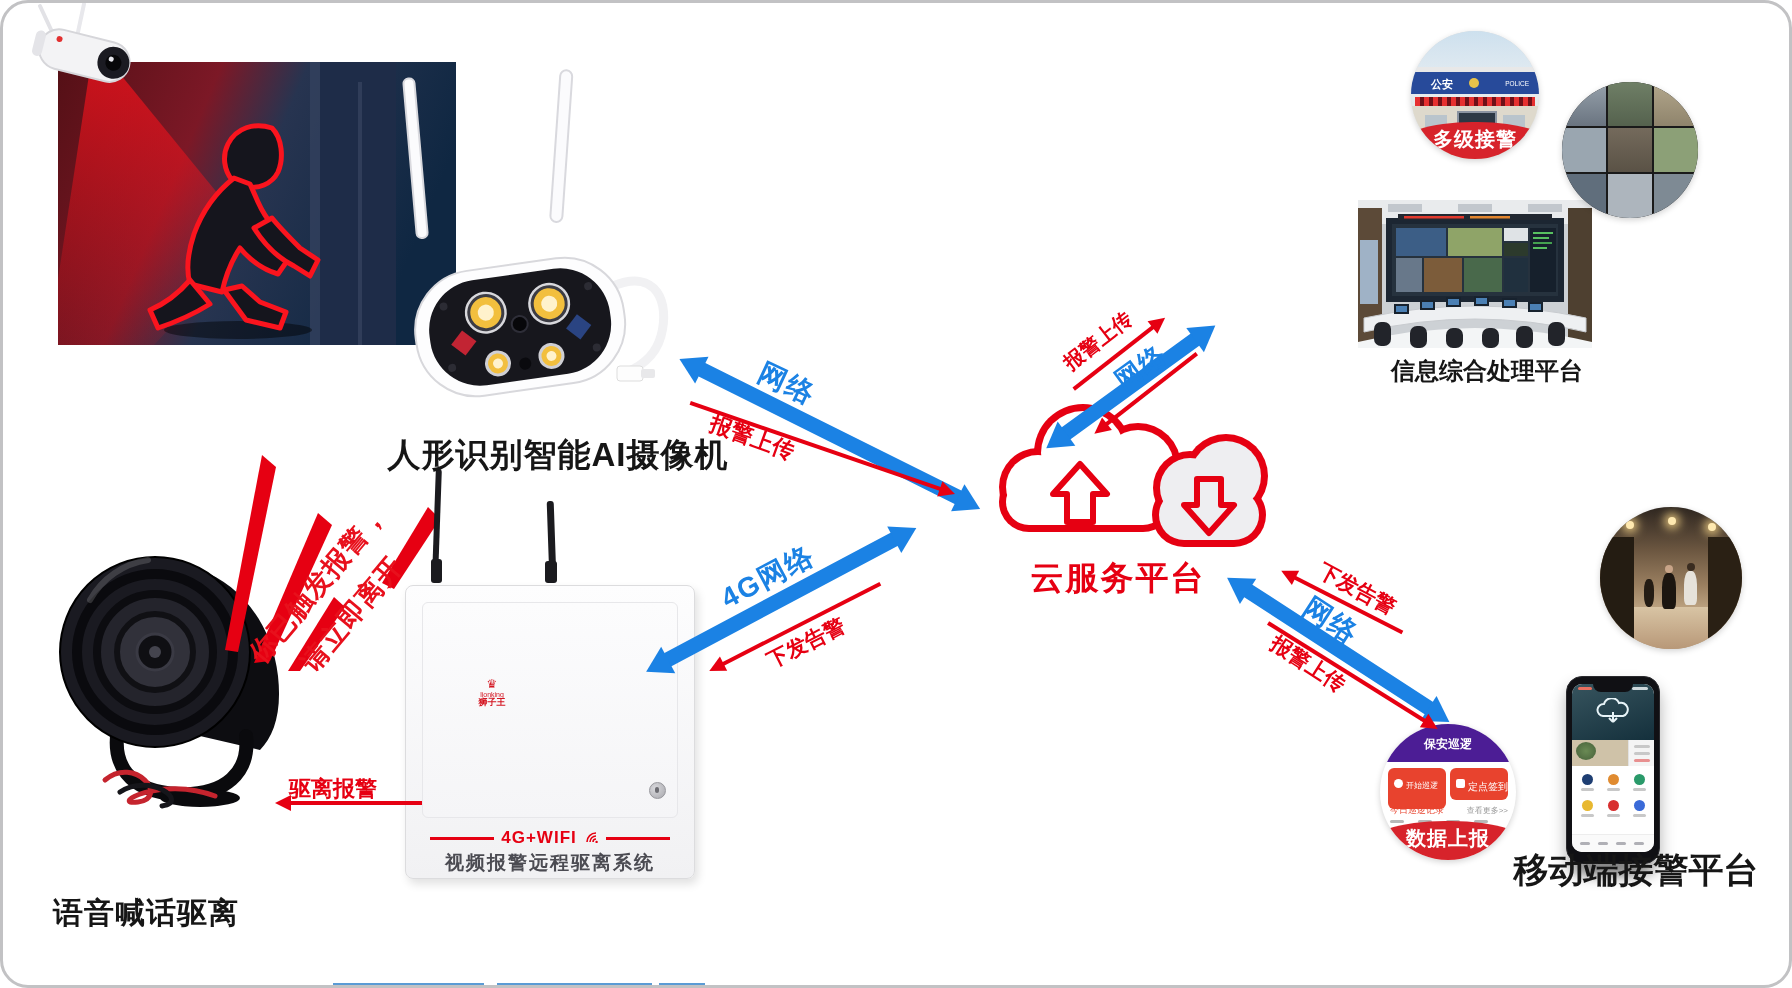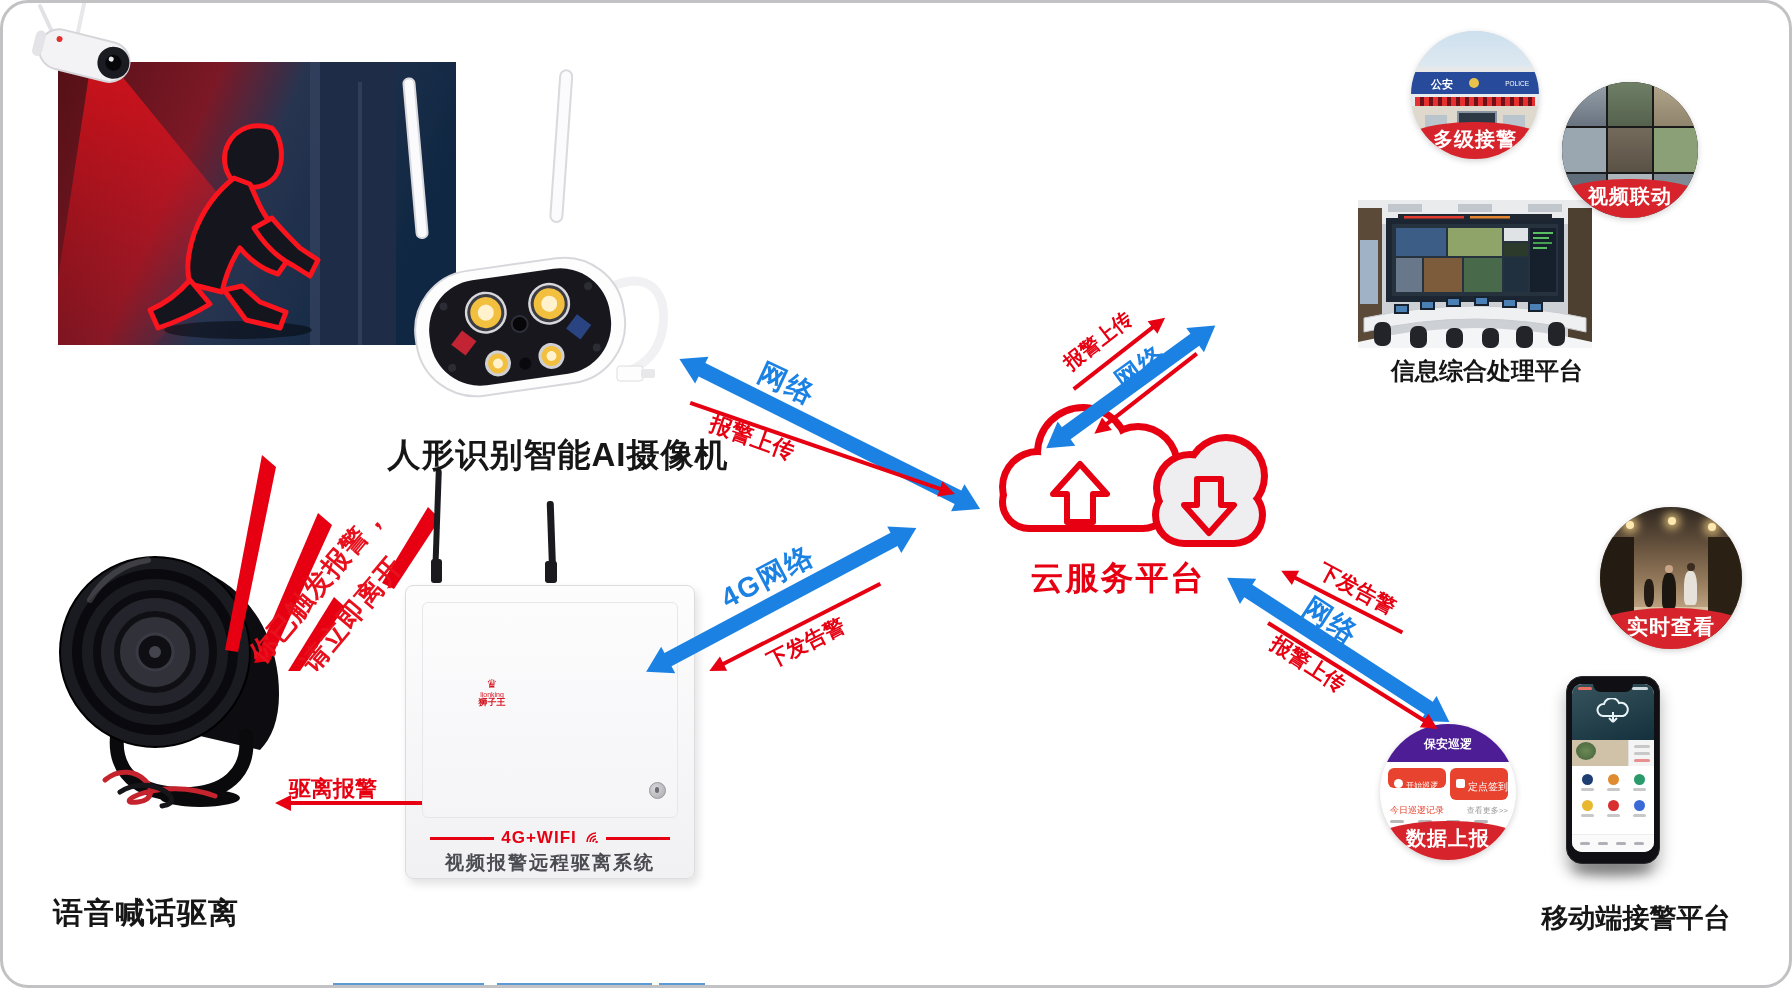--- a/index.html
+++ b/index.html
@@ -354,50 +354,44 @@
       <div style="background:linear-gradient(#97a2ac,#6a7480)"></div>
         <div style="background:linear-gradient(#6f7f66,#55624e)"></div>
       <div style="background:linear-gradient(#b3a78c,#8f846c)"></div>
         <div style="background:#9aa6b0"></div>
       <div style="background:linear-gradient(#746a5c,#5a5246)"></div>
         <div style="background:#8ca077"></div>
       <div style="background:#606e7c"></div>
         <div style="background:#adb5bd"></div>
         <div style="background:#7e8a94"></div>
     </div>
-    <div class="band">
-        <span>视频联动</span>
-      </div>
   </div>
 
 
 
   <div class="badge" style="left:1600px;top:507px;width:142px;height:142px">
     <div class="abs" style="inset:0;background:linear-gradient(180deg,#2e2620 0%,#6b5640 30%,#9a7f60 55%,#c4aa88 75%,#b49a7c 100%)"></div>
     <div class="dot" style="left:26px;top:14px;width:8px;height:8px;background:#ffe9b0;box-shadow:0 0 10px 4px rgba(255,220,140,.8)"></div>
     <div class="dot" style="left:68px;top:10px;width:8px;height:8px;background:#ffe9b0;box-shadow:0 0 10px 4px rgba(255,220,140,.8)"></div>
     <div class="dot" style="left:108px;top:16px;width:8px;height:8px;background:#ffe9b0;box-shadow:0 0 10px 4px rgba(255,220,140,.8)"></div>
     <div class="abs" style="left:0;top:30px;width:34px;height:112px;background:#241c12"></div>
     <div class="abs" style="left:108px;top:30px;width:34px;height:112px;background:#2a2014"></div>
     <div class="abs" style="left:34px;top:100px;width:74px;height:42px;background:linear-gradient(#d8c4a4,#b89878)"></div>
     <div class="abs" style="left:62px;top:66px;width:14px;height:36px;background:#1c1610;border-radius:40% 40% 20% 20%"></div>
     <div class="dot" style="left:65px;top:58px;width:8px;height:8px;background:#c8a488"></div>
     <div class="abs" style="left:84px;top:64px;width:13px;height:34px;background:#e6e2da;border-radius:40% 40% 20% 20%"></div>
     <div class="dot" style="left:87px;top:56px;width:8px;height:8px;background:#3a2c20"></div>
     <div class="abs" style="left:44px;top:72px;width:10px;height:28px;background:#241c14;border-radius:40%"></div>
-    <div class="band">
-        <span style="font-size:21px">实时查看</span>
-      </div>
   </div>
 
   <div class="badge" style="left:1380px;top:724px;width:136px;height:136px;background:#fff">
     <div class="abs" style="left:0;top:0;width:136px;height:38px;background:#4c1d95">
       <span class="abs" style="left:0;right:0;top:12px;text-align:center;color:#fff;font-size:12px;font-weight:bold">保安巡逻</span>
     </div>
-    <div class="abs" style="left:8px;top:44px;width:58px;height:20px;background:#e8432e;border-radius:6px">
+    <div class="abs" style="left:8px;top:44px;width:58px;height:41px;background:#e8432e;border-radius:6px">
       <span class="dot" style="left:6px;top:11px;width:9px;height:9px;background:#fff"></span>
       <span class="abs" style="left:18px;top:12px;color:#fff;font-size:8px">开始巡逻</span>
     </div>
     <div class="abs" style="left:70px;top:44px;width:58px;height:32px;background:#e8432e;border-radius:6px">
       <span class="abs" style="left:6px;top:11px;width:9px;height:9px;background:#fff;border-radius:2px"></span>
       <span class="abs" style="left:18px;top:12px;color:#fff;font-size:10px">定点签到</span>
     </div>
     <span class="abs" style="left:10px;top:80px;color:#e8432e;font-size:9px">今日巡逻记录</span>
     <span class="abs" style="right:8px;top:81px;color:#9a9a9a;font-size:8px">查看更多&gt;&gt;</span>
     <span class="dash" style="left:10px;top:96px;width:14px;background:#b8b8b8"></span>
@@ -441,18 +435,18 @@
       <div class="ps-nav">
         <span class="dash" style="left:8px;top:7px;width:10px;background:#b0b0b6"></span>
         <span class="dash" style="left:26px;top:7px;width:10px;background:#b0b0b6"></span>
         <span class="dash" style="left:44px;top:7px;width:10px;background:#b0b0b6"></span>
         <span class="dash" style="left:62px;top:7px;width:10px;background:#b0b0b6"></span>
       </div>
     </div>
     <div class="notch"></div>
   </div>
   <div class="phone-shadow"></div>
-  <div class="node-label" style="left:1636px;top:918px;font-size:27px">移动端接警平台</div>
+  <div class="node-label" style="left:1636px;top:870px;font-size:35px">移动端接警平台</div>
 
   <div class="bluemark" style="left:333px;width:151px"></div>
   <div class="bluemark" style="left:497px;width:155px"></div>
   <div class="bluemark" style="left:659px;width:46px"></div>
 </div>
 
 </body></html>

